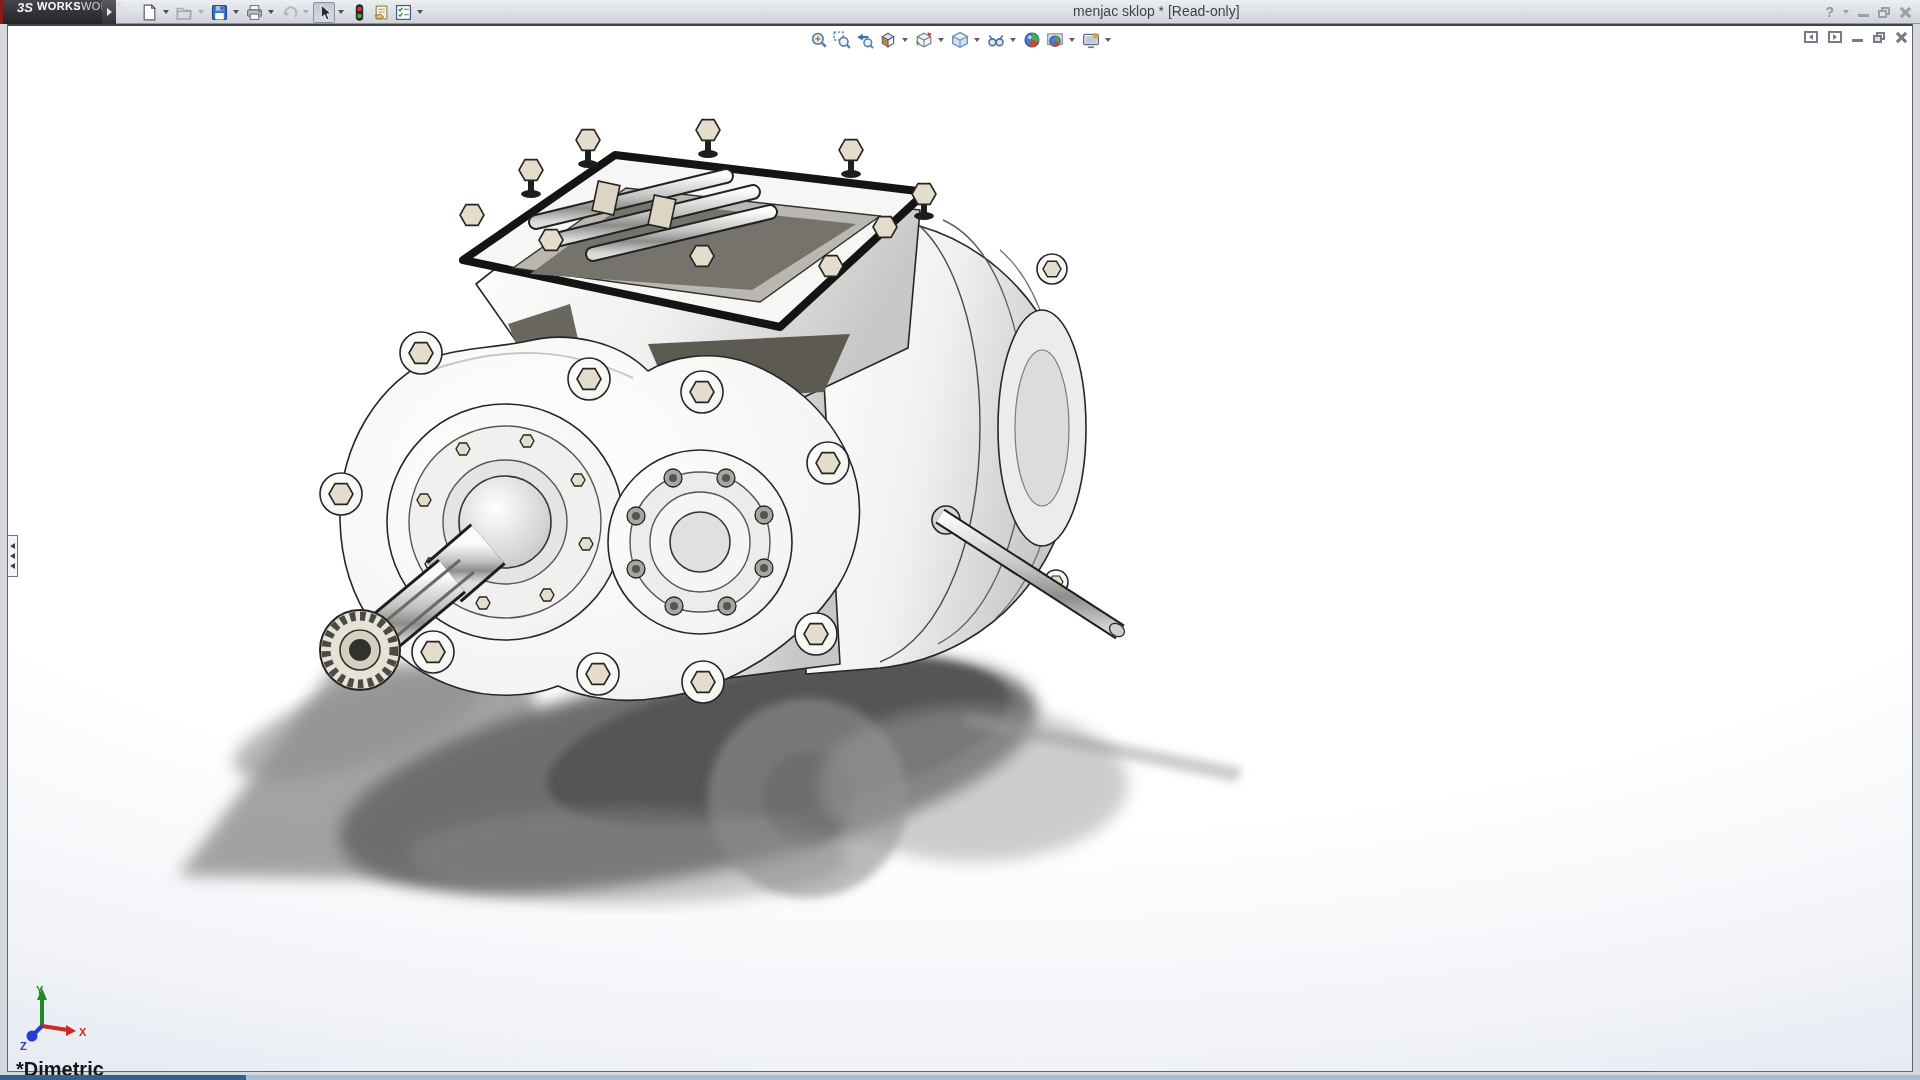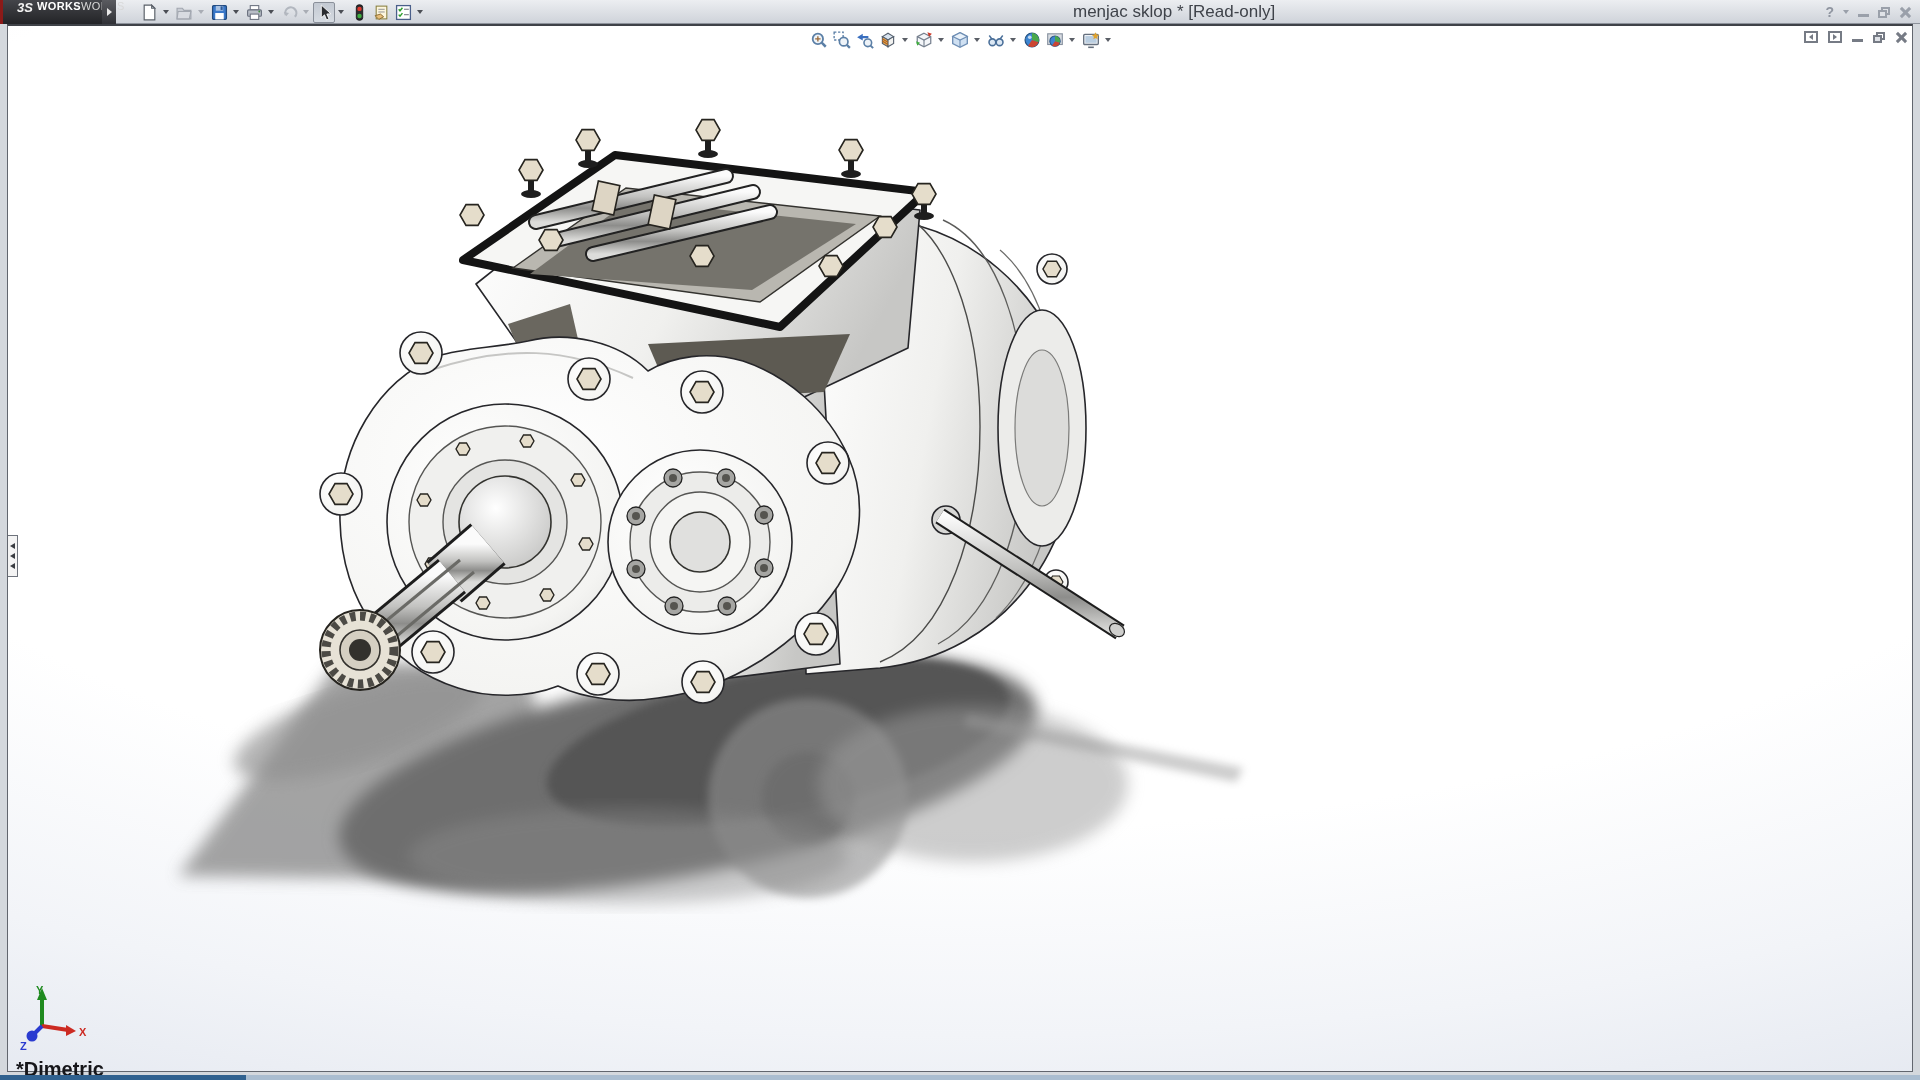--- a/index.html
+++ b/index.html
@@ -24,21 +24,21 @@
   .main-toolbar{position:absolute;left:138px;top:1px;height:22px;display:flex;align-items:center;}
   .tbtn{width:22px;height:21px;display:flex;align-items:center;justify-content:center;
     border:1px solid transparent;border-radius:2px;}
   .tbtn.pressed{background:linear-gradient(#c3c9d2,#d6dbe2);border:1px solid #8a909a;}
   .drop{width:11px;height:21px;display:flex;align-items:center;justify-content:center;margin-right:2px;}
   .drop .tri{width:0;height:0;border-top:4px solid #4b4e55;
     border-left:3.5px solid transparent;border-right:3.5px solid transparent;}
   .drop.dis .tri{border-top-color:#a9adb5;}
 
   .title-text{position:absolute;left:1073px;top:0;height:24px;line-height:23px;
-    font-size:17px;color:#3f434a;text-align:center;}
+    font-size:14px;color:#3f434a;text-align:center;}
 
   .win-controls{position:absolute;right:10px;top:0;height:24px;display:flex;
     align-items:center;gap:9px;color:#8f95a0;}
   .help-glyph{font-size:14px;font-weight:bold;color:#8f95a0;line-height:22px;}
   .wc-drop{width:0;height:0;border-top:4px solid #9aa0aa;
     border-left:3.5px solid transparent;border-right:3.5px solid transparent;}
 
   .ico-min{width:11px;height:9px;border-bottom:3px solid #9aa0aa;}
   .ico-restore{position:relative;width:12px;height:11px;}
   .ico-restore .b1{position:absolute;right:0;top:0;width:9px;height:8px;border:2px solid #9aa0aa;}

